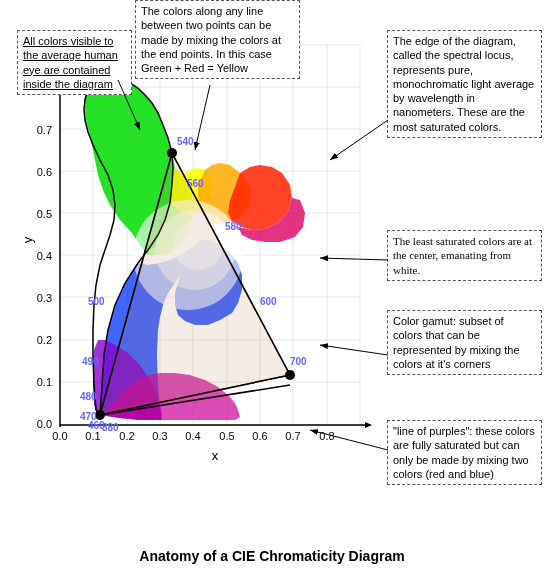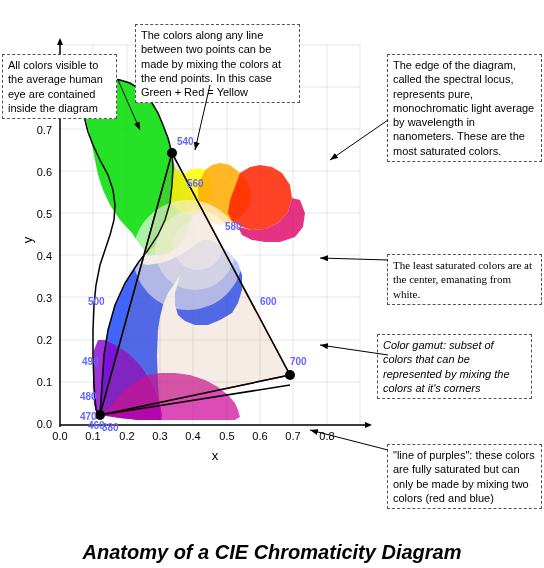--- a/index.html
+++ b/index.html
@@ -22,21 +22,20 @@
     }
 
     
     .annotation-box {
       position: absolute;
       background: #fff;
       border: 1px dashed #555;
       padding: 3px 5px;
       font-size: 11px;
       line-height: 1.3;
-      margin-top: 24px;
     }
 
     
     #svg-overlay {
       position: absolute;
       top: 0;
       left: 0;
       width: 544px;
       height: 568px;
       pointer-events: none;
@@ -44,23 +43,22 @@
 
     #chromaticity-svg {
       position: absolute;
       top: 30px;
       left: 20px;
       width: 380px;
       height: 460px;
     }
 
     .title-text {
-      font-size: 20px;
+      font-size: 14px;
       font-weight: bold;
-      font-style: italic;
     }
   </style>
 </head>
 <body>
 
 <svg id="chromaticity-svg" viewBox="0 0 380 450" xmlns="http://www.w3.org/2000/svg">
 
   <rect x="40" y="10" width="300" height="380" fill="white"></rect>
 
   <g stroke="#ccc" stroke-width="0.5">
@@ -255,37 +253,37 @@
   <text x="240" y="270" font-size="10" fill="#6666ff" font-weight="bold">600</text>
   <text x="270" y="330" font-size="10" fill="#6666ff" font-weight="bold">700</text>
   <text x="68" y="270" font-size="10" fill="#6666ff" font-weight="bold">500</text>
   <text x="62" y="330" font-size="10" fill="#6666ff" font-weight="bold">490</text>
   <text x="60" y="365" font-size="10" fill="#6666ff" font-weight="bold">480</text>
   <text x="60" y="385" font-size="10" fill="#6666ff" font-weight="bold">470</text>
   <text x="68" y="394" font-size="10" fill="#6666ff" font-weight="bold">460</text>
   <text x="82" y="396" font-size="10" fill="#6666ff" font-weight="bold">380</text>
 </svg>
 
-<div class="annotation-box" style="left:2px; top:30px; width:115px;">
+<div class="annotation-box" style="left:17px; top:30px; width:115px;text-decoration:underline;">
   <span>All colors visible to the average human eye are contained inside the diagram</span>
 </div>
 
 <div class="annotation-box" style="left:135px; top:0px; width:165px;">
   <span>The colors along any line between two points can be made by mixing the colors at the end points. In this case Green + Red = Yellow</span>
 </div>
 
 <div class="annotation-box" style="right:2px; top:30px; width:155px;">
   <span>The edge of the diagram, called the spectral locus, represents pure, monochromatic light average by wavelength in nanometers. These are the most saturated colors.</span>
 </div>
 
 <div class="annotation-box" style="right:2px; top:230px; width:155px;font-family:Liberation Serif, serif;">
   <span>The least saturated colors are at the center, emanating from white.</span>
 </div>
 
-<div class="annotation-box" style="right:12px; top:310px; width:155px;font-style:italic;">
+<div class="annotation-box" style="right:2px; top:310px; width:155px;">
   <span>Color gamut: subset of colors that can be represented by mixing the colors at it's corners</span>
 </div>
 
 <div class="annotation-box" style="right:2px; top:420px; width:155px;">
   <span>"line of purples": these colors are fully saturated but can only be made by mixing two colors (red and blue)</span>
 </div>
 
 <svg id="svg-overlay" viewBox="0 0 544 568" xmlns="http://www.w3.org/2000/svg" style="position:absolute;top:0;left:0;width:544px;height:568px;pointer-events:none;">
   <defs>
     <marker id="arrowhead" markerWidth="8" markerHeight="6" refX="8" refY="3" orient="auto">

